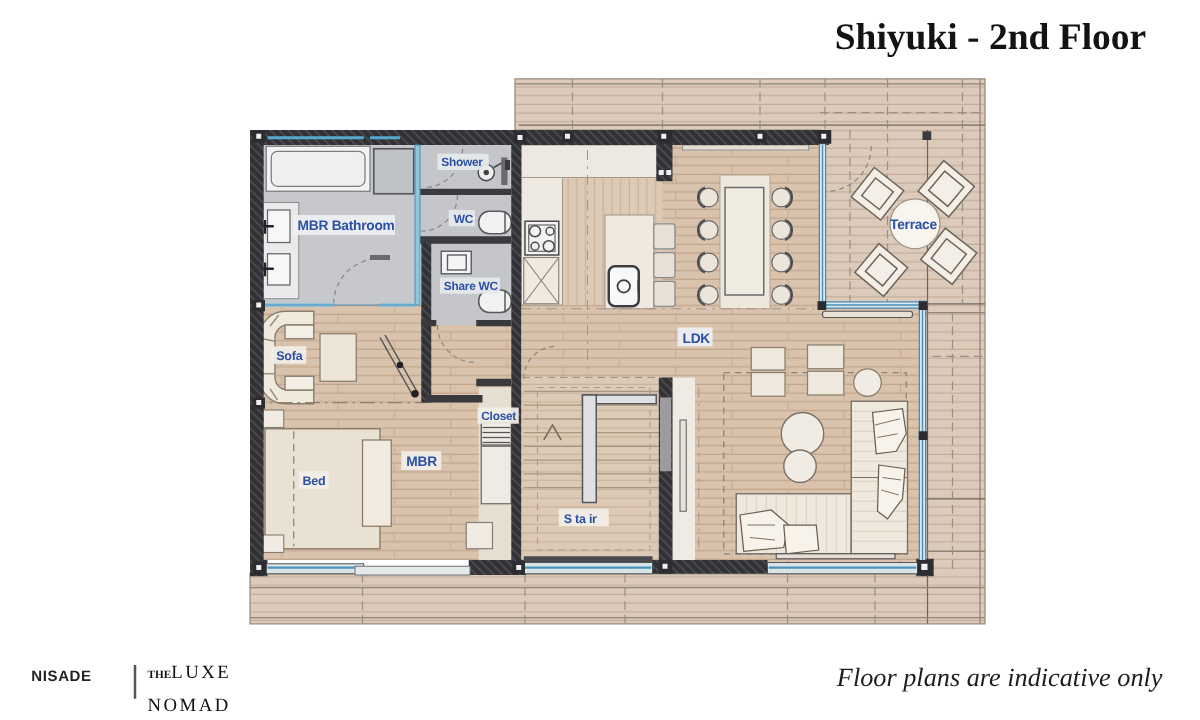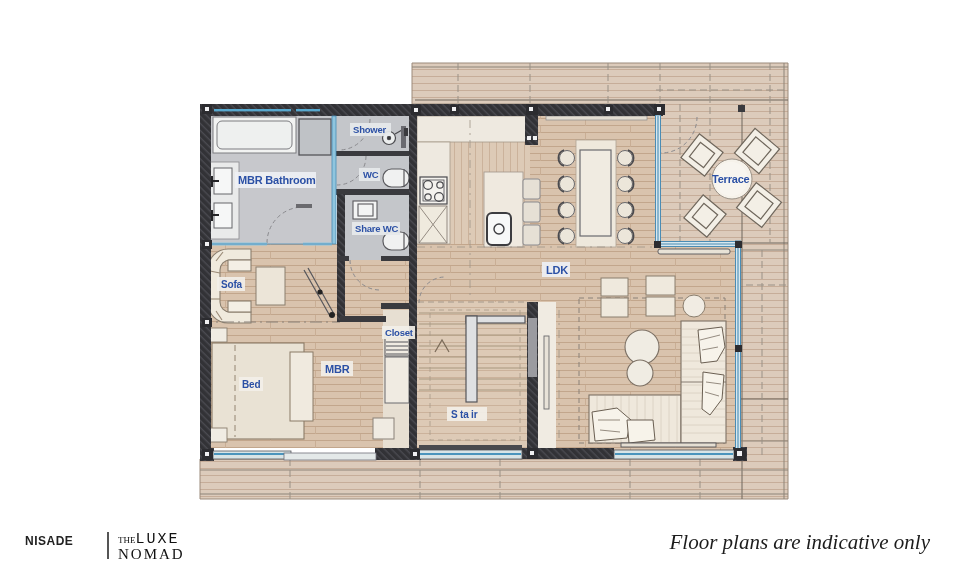--- a/index.html
+++ b/index.html
@@ -562,24 +562,25 @@
           <text x="546" y="274" font-size="11">LDK</text>
         </g>
 
 <g>
           <circle cx="731" cy="179" r="17" fill="#f8f5ef" opacity="0.9"></circle>
           <text x="712" y="183" font-size="11">Terrace</text>
         </g>
 </g>
 </svg>
 
+<div id="title">Shiyuki - 2nd Floor</div>
 
 <div id="foot-right">Floor plans are indicative only</div>
 
 <div id="logo-nisade" style="position:absolute;left:25px;top:534px;font-weight:bold;font-size:12px;letter-spacing:0.5px;color:#222;">NISADE</div>
 
 <div style="position:absolute;left:107px;top:532px;width:1.5px;height:27px;background:#555;"></div>
 
 <div id="logo-luxe" style="position:absolute;left:118px;top:531px;font-family:'Liberation Serif',serif;color:#111;line-height:1;">
-<div style="font-size:15px;"><span style="font-size:9px;letter-spacing:0;">THE</span><span style="letter-spacing:2px;font-family:Liberation Mono, monospace;">LUXE</span></div>
-<div style="font-size:15px;letter-spacing:2px;margin-top:0px;">NOMAD</div>
+<div style="font-size:15px;"><span style="font-size:9px;letter-spacing:0;font-weight:bold;">THE</span><span style="letter-spacing:2px;">LUXE</span></div>
+<div style="font-size:15px;letter-spacing:2px;margin-top:12px;">NOMAD</div>
 </div>
 </div>
 
 </body></html>

